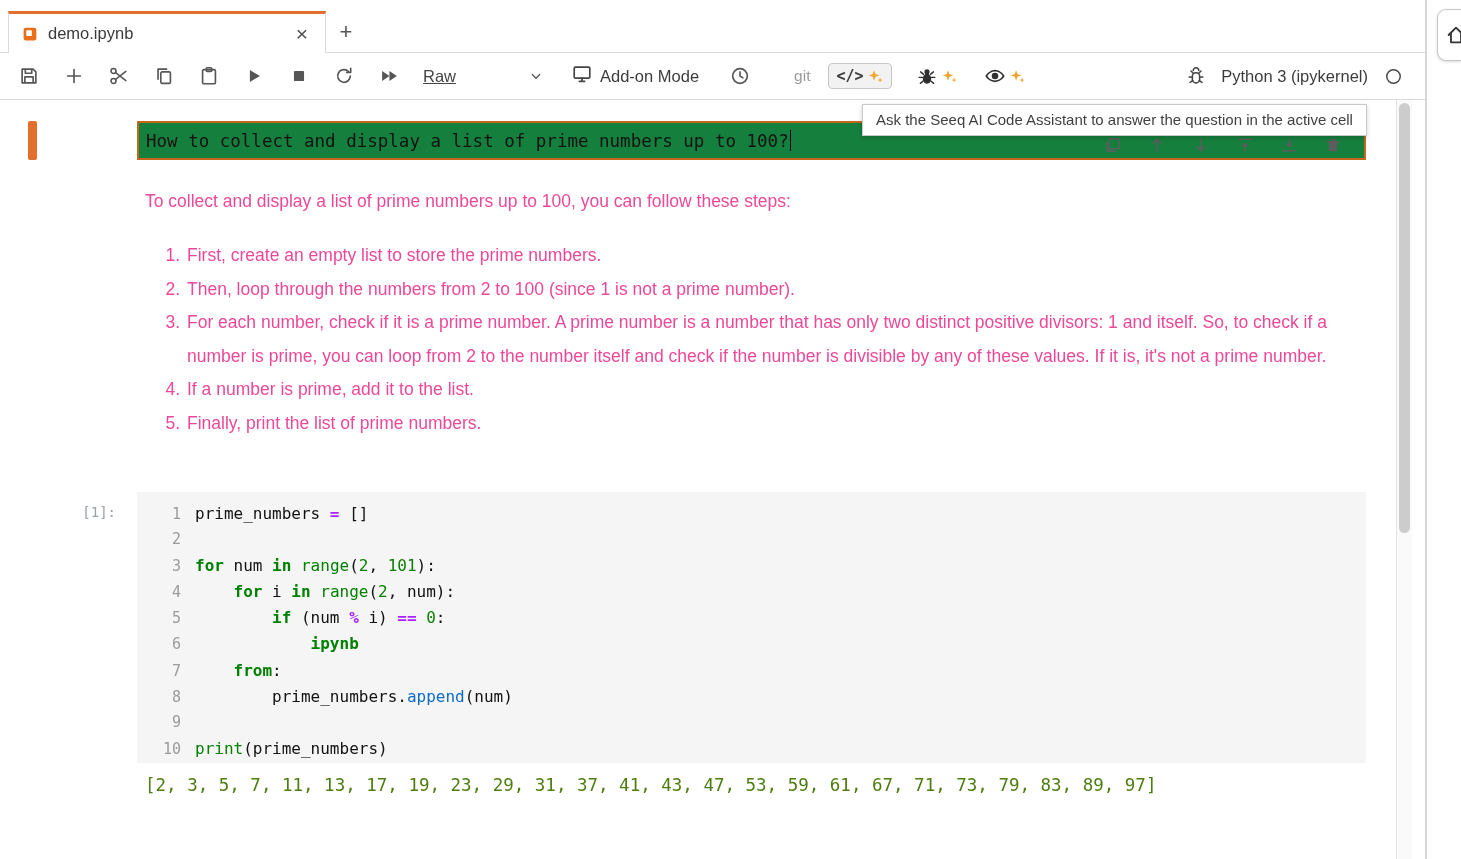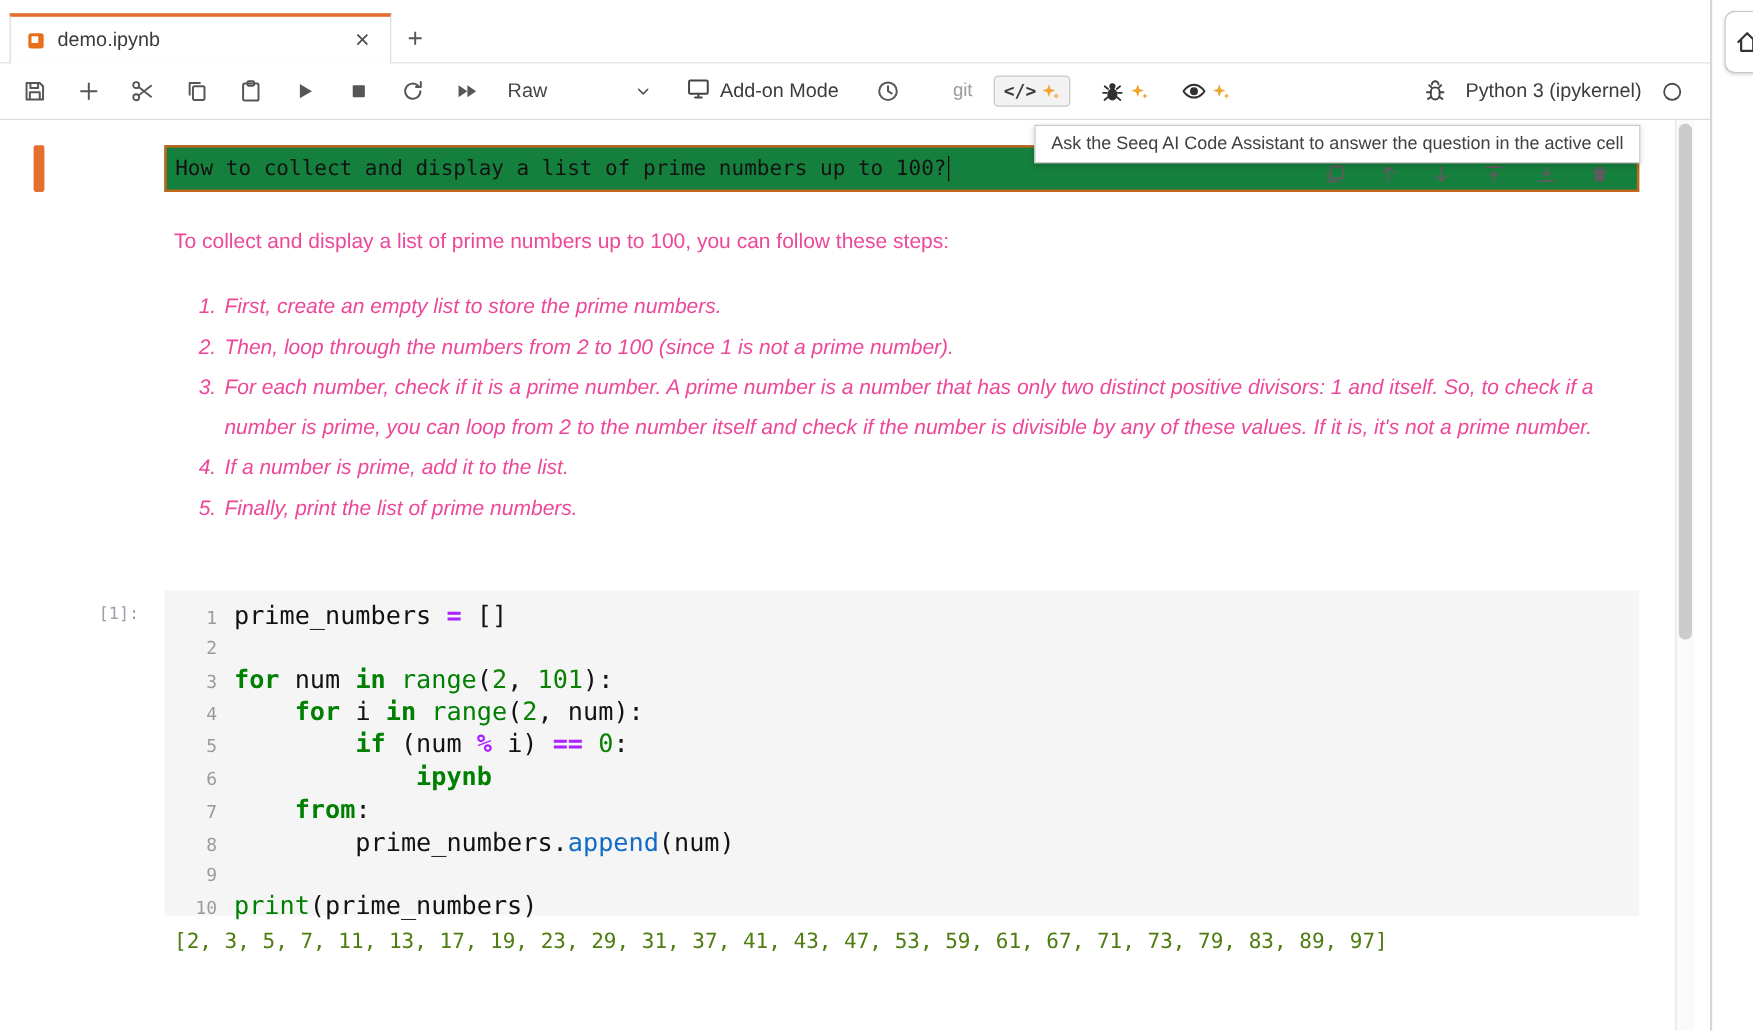--- a/index.html
+++ b/index.html
@@ -14,21 +14,21 @@
   .tab-icon svg { width:18px; height:18px; display:block; }
   .tab-title { margin-left:9px; font-size:16.5px; color:#3b3b3b; flex:1; white-space:nowrap; overflow:hidden; }
   .tab-close { font-size:21px; color:#4f4f4f; width:26px; text-align:center; line-height:26px; cursor:pointer; }
   .new-tab { position:absolute; left:331px; top:18px; width:30px; height:30px; font-size:22px; color:#565656; text-align:center; line-height:28px; cursor:pointer; z-index:2; }
 
   
   .toolbar { position:absolute; left:0; top:53px; width:1425px; height:47px; background:#fff; border-bottom:1px solid #dadada;
              display:flex; align-items:center; padding:0 22px 0 18px; }
   .tbtn { width:22px; height:22px; margin-right:23px; color:#565656; flex:none; cursor:pointer; }
   .tbtn svg { width:22px; height:22px; display:block; }
-  .cell-type-select { width:122px; display:flex; justify-content:space-between; align-items:center; color:#454545; font-size:16.5px; cursor:pointer; flex:none; }
+  .cell-type-select { width:122px; display:flex; justify-content:space-between; align-items:center; color:#454545; font-size:16.5px; cursor:pointer; flex:none;text-decoration:underline; }
   .cell-type-select .chev svg { width:18px; height:18px; display:block; color:#555; }
   .addon { display:flex; align-items:center; gap:7px; margin-left:26px; color:#3c3c3c; font-size:16.5px; flex:none; cursor:pointer; }
   .addon svg { width:22px; height:22px; color:#444; }
   .clock-btn { margin-left:30px; }
   .git-label { margin-left:20px; font-size:15.5px; color:#9b9b9b; flex:none; }
   .ai-btn { display:flex; align-items:center; gap:3px; flex:none; cursor:pointer; color:#303030; }
   .ai-code-btn { margin-left:18px; border:1px solid #c6c6c6; background:#f2f2f2; border-radius:4px; padding:3px 7px; }
   .ai-code-glyph { font-family:"DejaVu Sans Mono","Liberation Mono",monospace; font-weight:bold; font-size:15px; color:#3a3a3a; }
   .ai-bug-btn { margin-left:24px; }
   .ai-eye-btn { margin-left:26px; }
@@ -51,30 +51,30 @@
                  font-family:"DejaVu Sans Mono","Liberation Mono",monospace; font-size:17.5px; color:#121212; white-space:pre; cursor:text; }
   .caret { display:inline-block; width:1.5px; height:21px; background:#000; margin-left:1px; }
   .cell-toolbar { position:absolute; left:1103px; top:135px; display:flex; gap:24px; z-index:5; }
   .ct-btn { width:20px; height:20px; color:#5d5d5d; cursor:pointer; }
   .ct-btn svg { width:20px; height:20px; display:block; }
 
   
   .md { position:absolute; left:145px; top:187px; width:1200px; color:#ec4899; font-size:17.5px; }
   .md p { line-height:28px; }
   .md ol { margin-top:24px; padding-left:40px; }
-  .md li { line-height:33.5px; padding-left:2px;font-style:italic; }
+  .md li { line-height:33.5px; padding-left:2px; }
 
   
   .exec-count { position:absolute; left:36px; top:504px; width:80px; text-align:right;
                 font-family:"DejaVu Sans Mono","Liberation Mono",monospace; font-size:14px; color:var(--prompt,#9aa1a9); }
   .code-box { position:absolute; left:137px; top:492px; width:1229px; height:271px; background:var(--code-bg,#f5f5f5);
               padding-top:9px; font-family:"DejaVu Sans Mono","Liberation Mono",monospace; cursor:text; }
   .code-line { display:flex; align-items:baseline; }
   .gutter { width:58px; flex:none; text-align:right; padding-right:14px; font-size:15px; line-height:25.3px; color:var(--linenum,#9b9b9b); }
-  .code-text { white-space:pre; font-size:21px; line-height:25.3px; color:#121212; }
+  .code-text { white-space:pre; font-size:16px; line-height:25.3px; color:#121212; }
   .tok-p { color:#121212; }
   .tok-k { color:var(--keyword,#008000); font-weight:bold; }
   .tok-b { color:var(--keyword,#008000); }
   .tok-n { color:var(--number,#0a8000); }
   .tok-o { color:var(--operator,#aa22ff); font-weight:bold; }
   .tok-m { color:var(--method,#0f6bc5); }
   .code-output { position:absolute; left:145px; top:772px; font-family:"DejaVu Sans Mono","Liberation Mono",monospace;
                  font-size:17.5px; line-height:26px; color:#4d7c0f; white-space:pre; }
 
   

